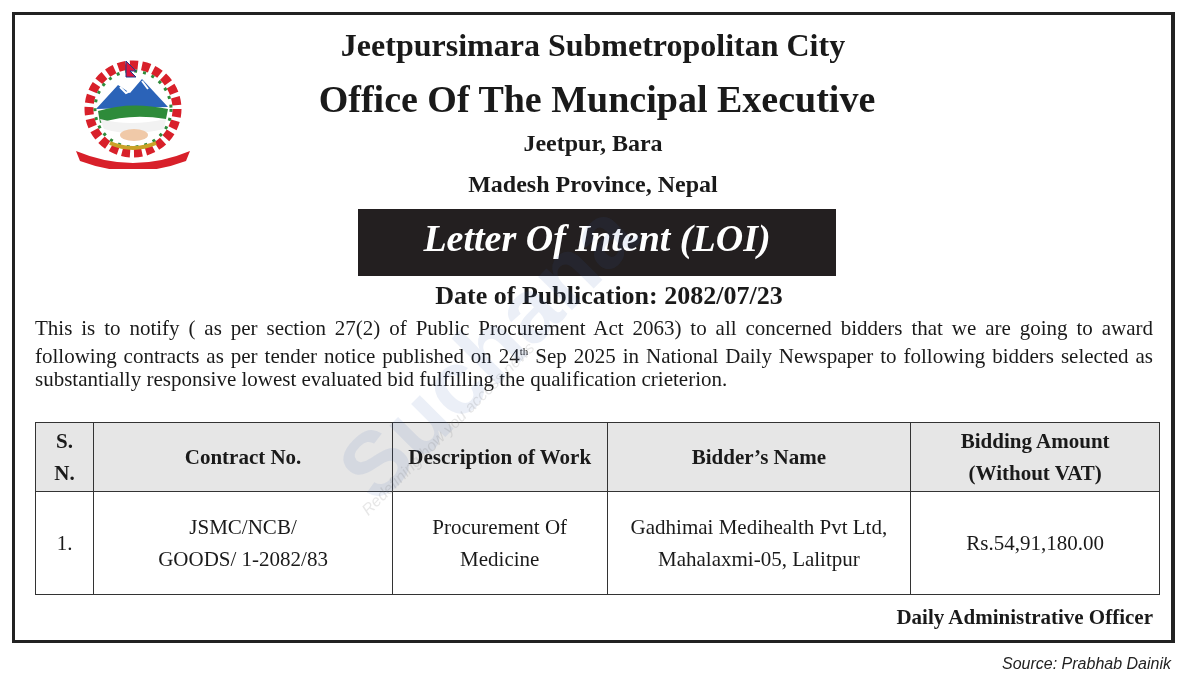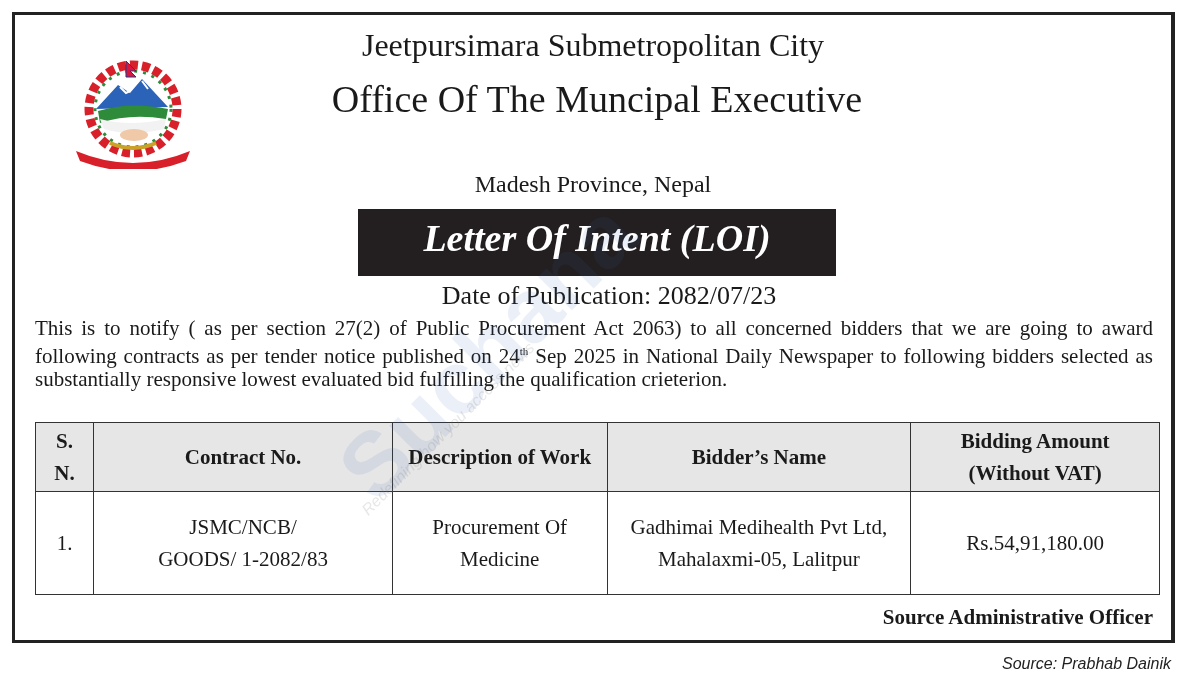--- a/index.html
+++ b/index.html
@@ -1,21 +1,21 @@
 <!DOCTYPE html>
 <html><head>
 <meta charset="utf-8">
 <style>
   html, body { margin:0; padding:0; }
   body { width:1181px; height:681px; background:#fff; position:relative; overflow:hidden;
          font-family:"Liberation Serif", serif; color:#1a1a1a; }
   .notice { position:absolute; left:12px; top:12px; width:1163px; height:631px;
             border:3px solid #222; border-right-width:4px; box-sizing:border-box; background:#fff; }
   .emblem { position:absolute; left:55px; top:42px; width:126px; height:112px; }
-  .hdr { position:absolute; left:0; right:0; text-align:center; font-weight:normal; }
+  .hdr { position:absolute; left:0; right:0; text-align:center; font-weight:bold; }
   .h1 { top:12px; font-size:32px; }
   .h2 { top:62px; font-size:38px;padding-left:8px; }
   .h3 { top:115px; font-size:24px; }
   .h4 { top:156px; font-size:24px; }
   .loi { position:absolute; left:343px; top:194px; width:478px; height:67px; background:#231f20;
          color:#fff; font-size:38px; font-weight:bold; text-align:center; line-height:58px;font-style:italic; }
   .pubdate { top:266px; font-size:26px;padding-left:32px; }
   .para { position:absolute; left:20px; right:18px; top:302px; font-size:21px; line-height:23px;
           text-align:justify; }
   .para sup { font-size:11px; }
@@ -43,20 +43,21 @@
     <path d="M28 54 Q60 44 98 52 L96 62 Q60 56 30 66 Z" fill="#2e8b3a"></path>
     <path d="M30 62 Q60 70 96 62 L94 72 Q60 80 34 72 Z" fill="#f2f2f2"></path>
     <ellipse cx="64" cy="78" rx="14" ry="6" fill="#f0c9a8"></ellipse>
     <path d="M40 86 Q63 96 86 86" stroke="#c9a227" stroke-width="4" fill="none"></path>
     <path d="M56 4 L56 20 L66 20 L60 14 L66 14 L56 4 Z" fill="#dc143c" stroke="#1e3a8a" stroke-width="1"></path>
     <path d="M6 94 Q63 118 120 94 L116 104 Q63 124 10 104 Z" fill="#d8202a"></path>
   </svg>
 
   <div class="hdr h1">Jeetpursimara Submetropolitan City</div>
   <div class="hdr h2">Office Of The Muncipal Executive</div>
+  <div class="hdr h3">Jeetpur, Bara</div>
   <div class="hdr h4">Madesh Province, Nepal</div>
 
   <div class="loi">Letter Of Intent (LOI)</div>
   <div class="hdr pubdate">Date of Publication: 2082/07/23</div>
 
   <div class="para">
     <span>This is to notify ( as per section 27(2) of Public Procurement Act 2063) to all concerned bidders that we are going to award following contracts as per tender notice published on 24</span><sup>th</sup><span> Sep 2025 in National Daily Newspaper to following bidders selected as substantially responsive lowest evaluated bid fulfilling the qualification crieterion.</span>
   </div>
 
   <table>
@@ -80,19 +81,19 @@
       <tr>
         <td>1.</td>
         <td><span>JSMC/NCB/</span><br><span>GOODS/ 1-2082/83</span></td>
         <td><span>Procurement Of</span><br><span>Medicine</span></td>
         <td><span>Gadhimai Medihealth Pvt Ltd,</span><br><span>Mahalaxmi-05, Lalitpur</span></td>
         <td>Rs.54,91,180.00</td>
       </tr>
     </tbody>
   </table>
 
-  <div class="sign">Source Administrative Officer</div>
+  <div class="sign">Daily Administrative Officer</div>
 </div>
 
 <div class="wm">Suchana</div>
 <div class="wm2">Redefining how you access news</div>
 
 <div class="source">Source: Prabhab Dainik</div>
 
 </body></html>

